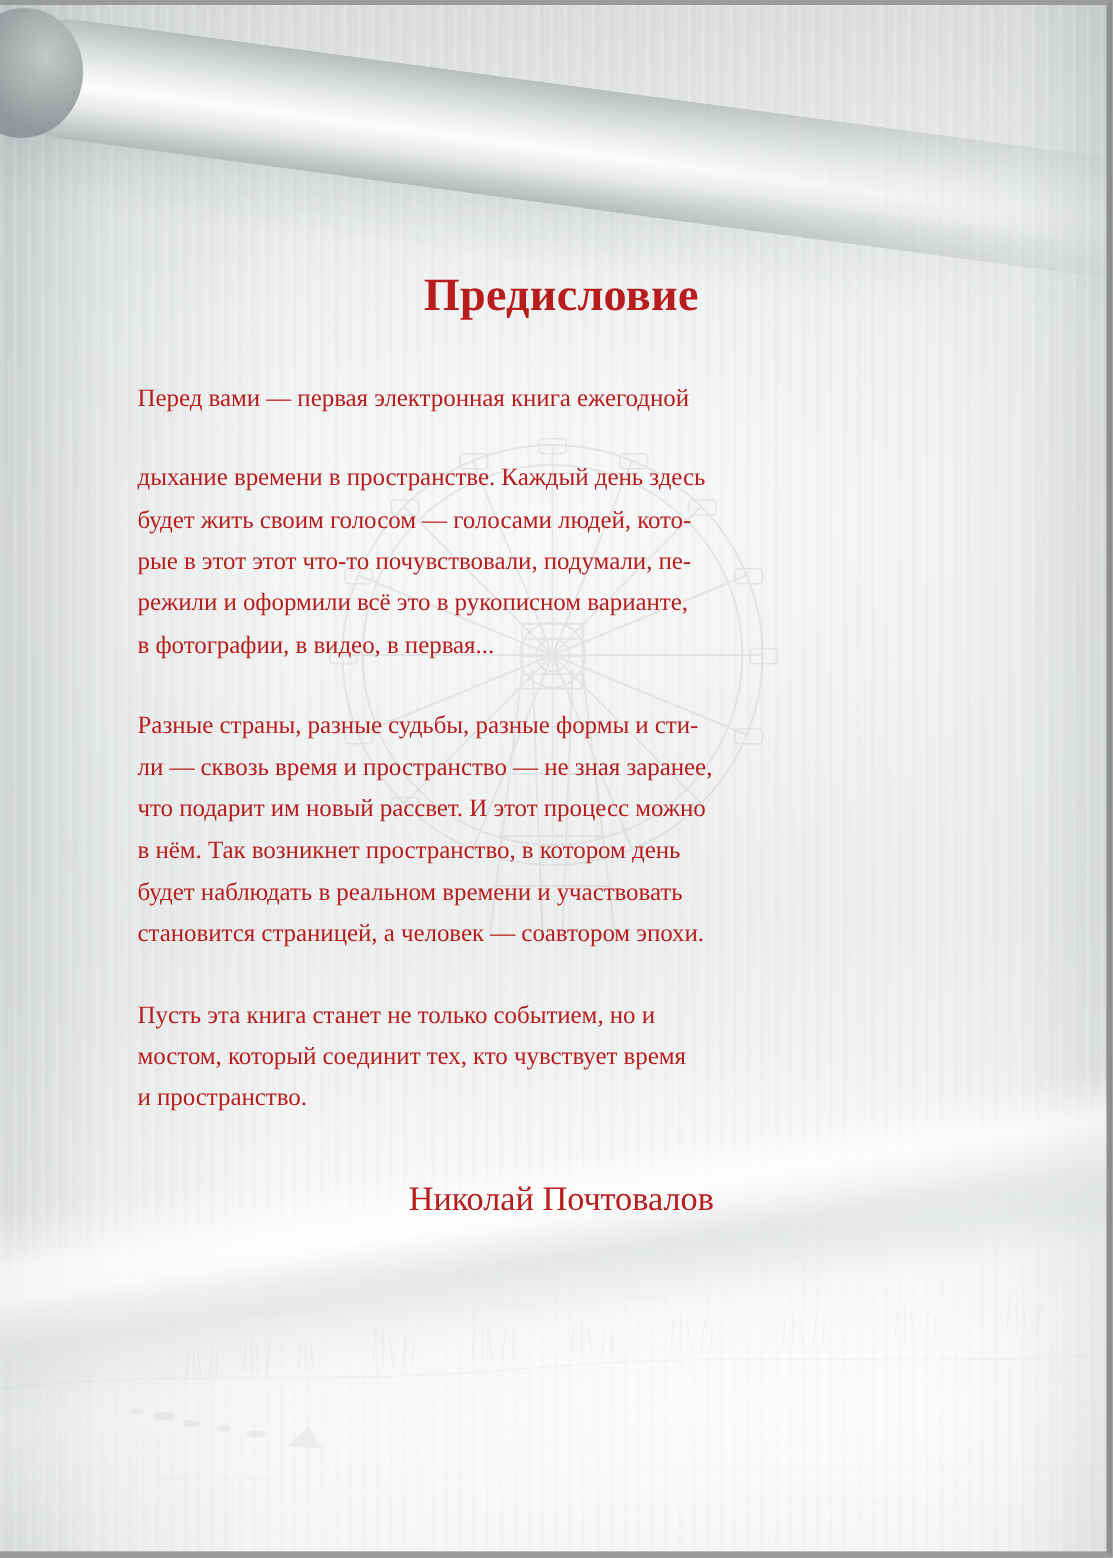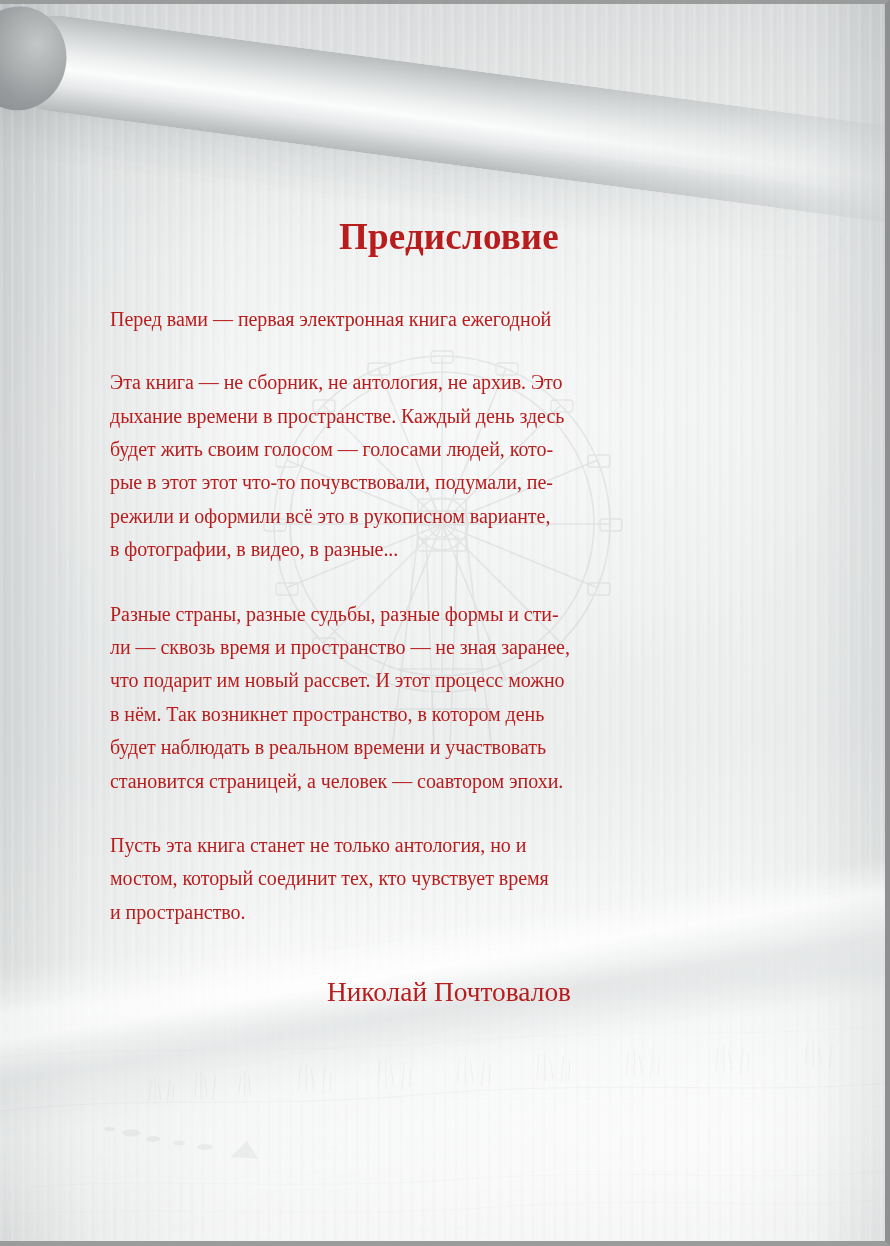--- a/index.html
+++ b/index.html
@@ -409,39 +409,38 @@
 
   <div class="content">
 
     <h1 class="doc-title">Предисловие</h1>
 
     <p class="para p1">
       <span class="brk">Перед вами — первая электронная книга ежегодной</span>
     </p>
 
     <p class="para p2">
-      <span class="brk">Эта книга — не сборник, не антология, не архив. Это</span>
       <span class="brk">дыхание времени в пространстве. Каждый день здесь</span>
       <span class="brk">будет жить своим голосом — голосами людей, кото-</span>
       <span class="brk">рые в этот этот что-то почувствовали, подумали, пе-</span>
       <span class="brk">режили и оформили всё это в рукописном варианте,</span>
-      <span class="brk">в фотографии, в видео, в разные...</span>
+      <span class="brk">в фотографии, в видео, в первая...</span>
     </p>
 
     <p class="para p3">
       <span class="brk">Разные страны, разные судьбы, разные формы и сти-</span>
       <span class="brk">ли — сквозь время и пространство — не зная заранее,</span>
       <span class="brk">что подарит им новый рассвет. И этот процесс можно</span>
       <span class="brk">в нём. Так возникнет пространство, в котором день</span>
       <span class="brk">будет наблюдать в реальном времени и участвовать</span>
       <span class="brk">становится страницей, а человек — соавтором эпохи.</span>
     </p>
 
     <p class="para p4">
-      <span class="brk">Пусть эта книга станет не только антология, но и</span>
+      <span class="brk">Пусть эта книга станет не только событием, но и</span>
       <span class="brk">мостом, который соединит тех, кто чувствует время</span>
       <span class="brk">и пространство.</span>
     </p>
 
     <p class="signature">Николай Почтовалов</p>
 
   </div>
 </div>
 
 </body></html>

